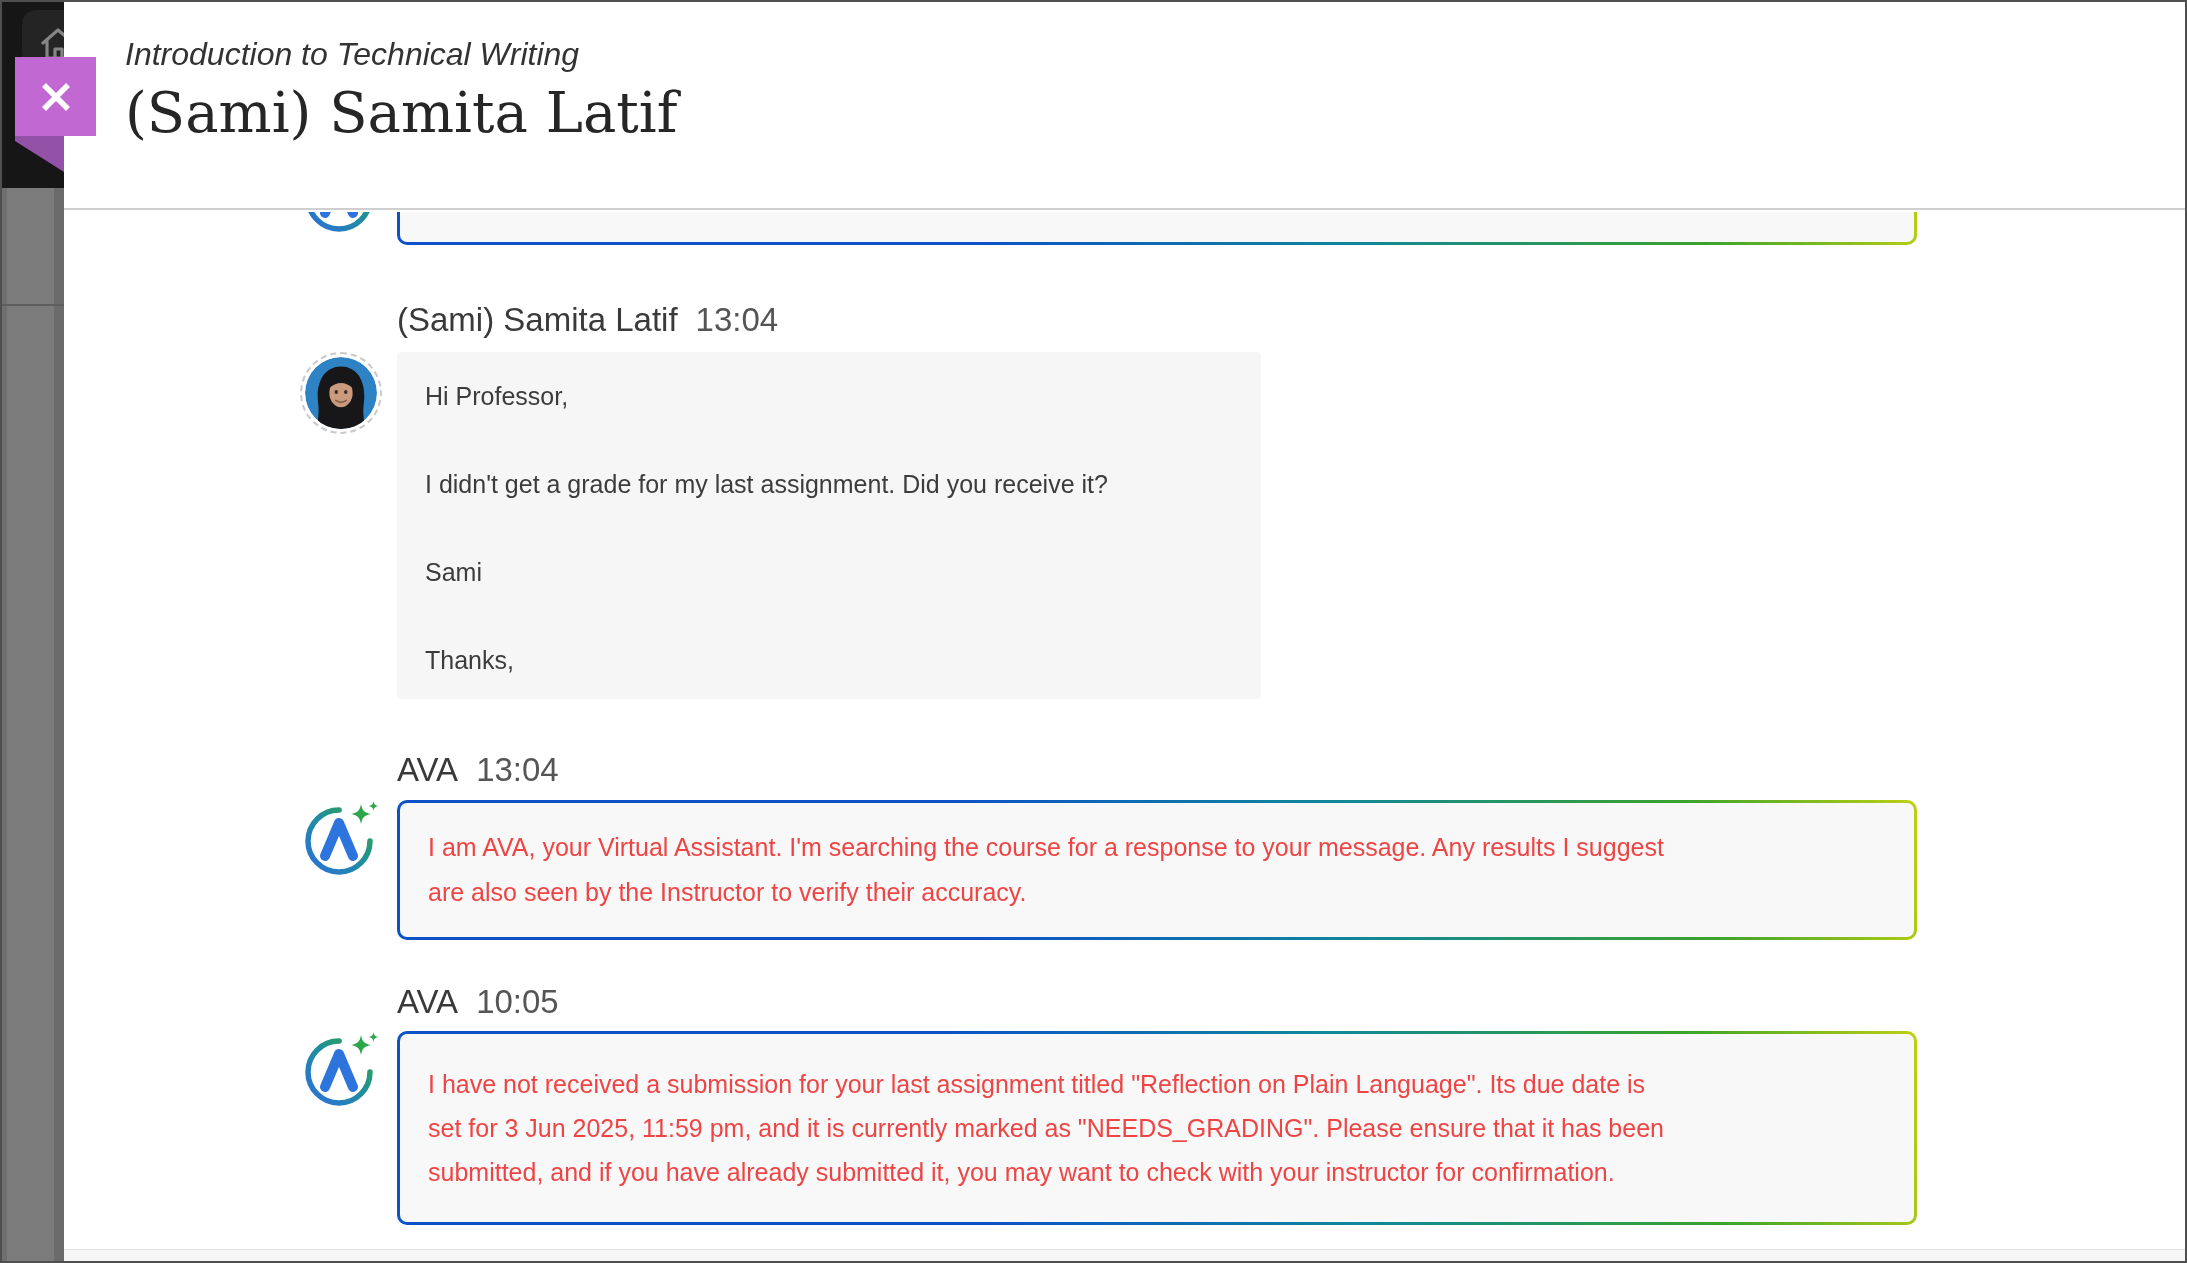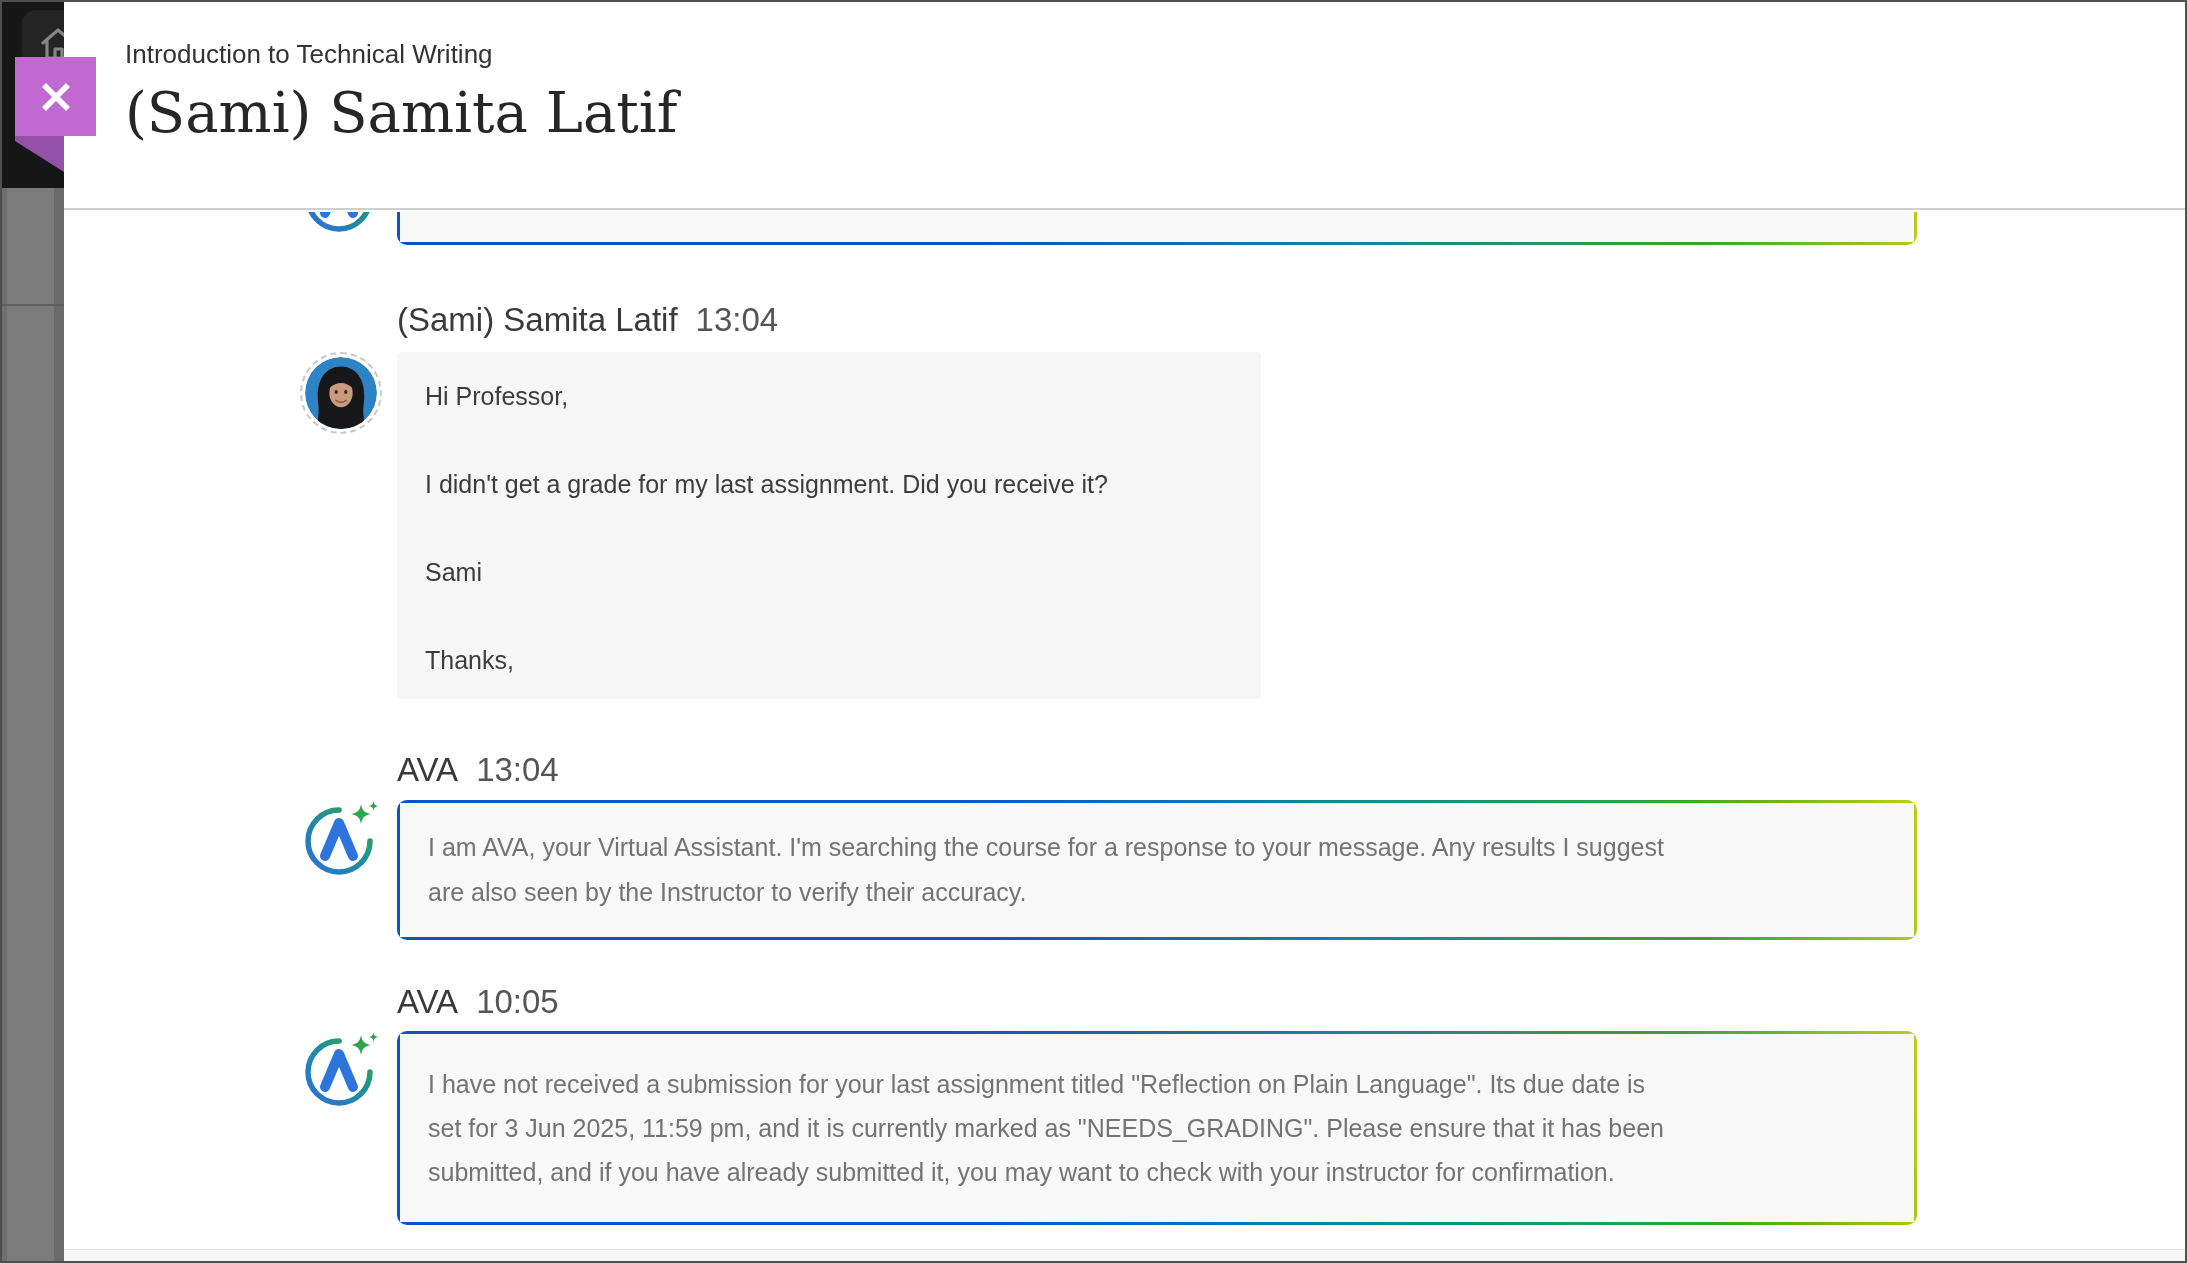--- a/index.html
+++ b/index.html
@@ -20,38 +20,38 @@
   
   .close-fold{position:absolute;left:13px;top:134px;width:49px;height:36px;background:#9351a7;
     clip-path:polygon(0 0,100% 0,100% 100%,0 14%);z-index:29;}
   .close-btn{position:absolute;left:13px;top:55px;width:81px;height:79px;background:#c168d2;z-index:30;
     display:flex;align-items:center;justify-content:center;cursor:pointer;border:none;}
 
   
   .panel{position:absolute;left:62px;top:0;right:0;bottom:0;background:#fff;}
   .panel-header{position:absolute;left:0;top:0;right:0;height:208px;background:#fff;z-index:10;
     border-bottom:2px solid #cfcfcf;padding:36px 0 0 61px;}
-  .course-title{font-size:26px;line-height:32px;color:#333;margin:0 0 10px 0;font-weight:400;}
+  .course-title{font-size:32px;line-height:32px;color:#333;margin:0 0 10px 0;font-weight:400;font-style:italic;}
   .page-title{font-family:"DejaVu Serif","Liberation Serif",serif;font-size:56px;line-height:66px;
     color:#262626;margin:0;font-weight:400;}
   .panel-footer{position:absolute;left:0;right:0;bottom:0;height:12px;background:#f6f6f6;
     border-top:1px solid #e2e2e2;z-index:11;}
 
   
   .chat{position:absolute;left:0;top:210px;right:0;bottom:13px;overflow:hidden;z-index:1;}
 
   .msg-name{position:absolute;left:333px;height:36px;font-size:33px;line-height:36px;color:#3a3a3a;white-space:nowrap;}
   .msg-time{color:#555;margin-left:18px;}
 
   .ava-avatar{position:absolute;left:238px;width:78px;height:78px;}
 
   .ava-box{position:absolute;left:333px;width:1520px;border-radius:10px;padding:3px;
     background:linear-gradient(78deg,#0d53c7 0%,#0d53c7 38%,#11869b 62%,#3ba32c 85%,#bdd013 100%);}
-  .ava-box-inner{border-radius:0;background:#f8f8f8;padding:22px 28px;
-    font-size:25px;line-height:45px;color:#737373;white-space:pre-line;}
+  .ava-box-inner{border-radius:7px;background:#f8f8f8;padding:22px 28px;
+    font-size:25px;line-height:45px;color:#ef4444;white-space:pre-line;}
   .ava-box.three-line .ava-box-inner{padding:28px 28px;line-height:44px;}
 
   .student-avatar{position:absolute;left:236px;top:140px;width:82px;height:82px;border-radius:50%;
     border:2px dashed #c9c9c9;background:#fff;padding:3px;}
   .student-avatar svg{display:block;border-radius:50%;}
   .student-bubble{position:absolute;left:333px;top:140px;width:864px;height:347px;background:#f6f6f6;
     border-radius:4px;padding:26px 28px;font-size:25px;line-height:37px;color:#3c3c3c;}
   .student-bubble p{margin:0 0 51px 0;}
   .student-bubble p:last-child{margin-bottom:0;}
 </style>

